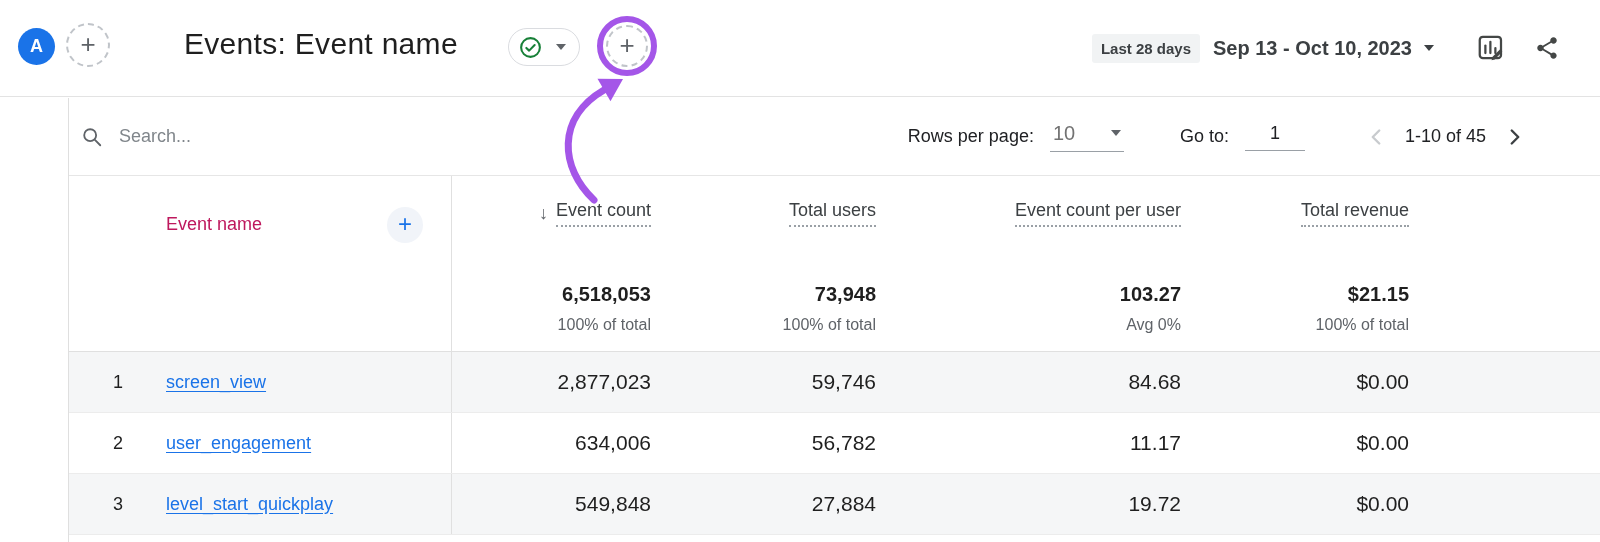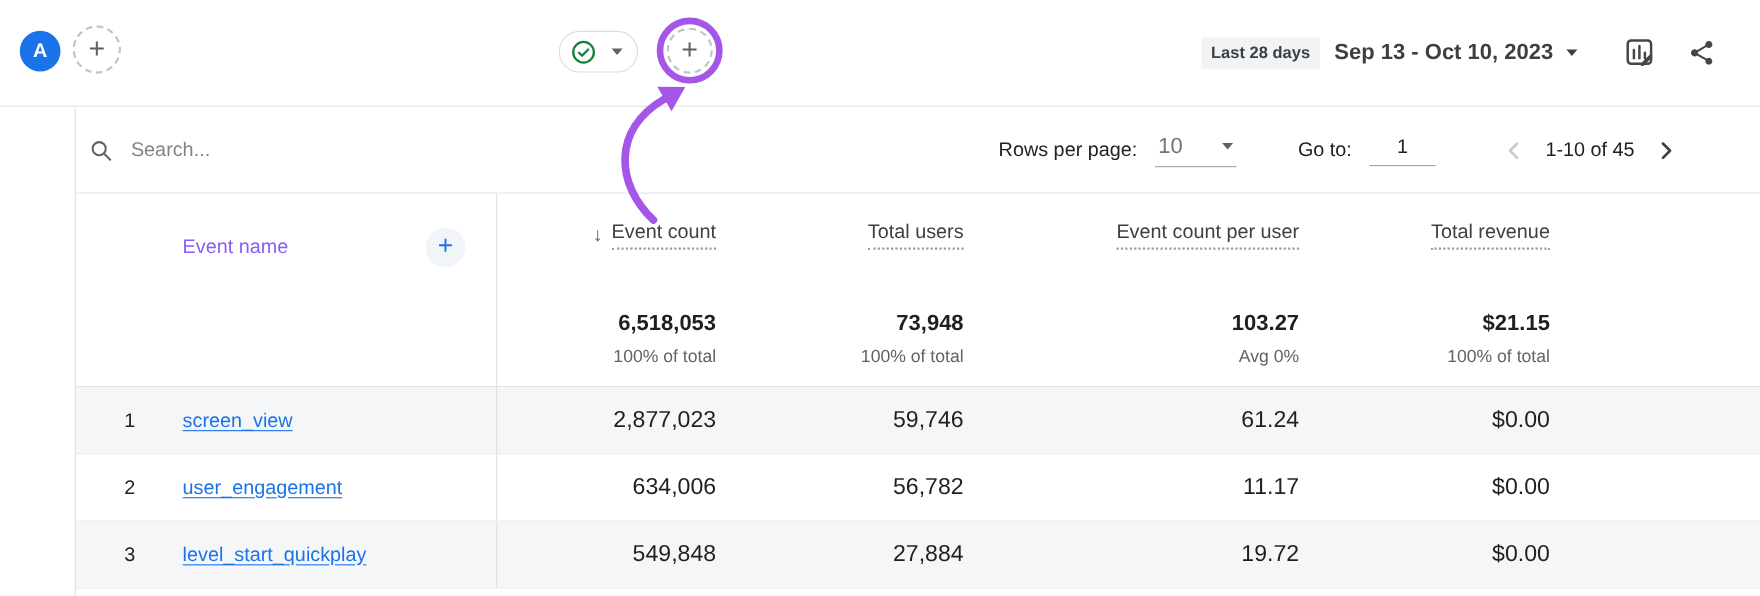--- a/index.html
+++ b/index.html
@@ -85,21 +85,21 @@
   .pg-btn { background: none; border: none; padding: 2px; cursor: pointer; display: flex; }
   .pg-prev { margin-left: 56px; margin-right: 14px; }
   .pg-next { margin-left: 14px; }
 
   
   .grid { display: grid; grid-template-columns: 72px 310px 200px 225px 305px 228px 1fr; }
 
   .thead { height: 176px; border-bottom: 1px solid #e0e0e0; }
   .thead .cell { height: 100%; }
   .col-name-head { display: flex; align-items: center; justify-content: space-between; padding: 0 28px 78px 25px; }
-  .col-title { font-size: 18px; font-weight: 500; color: #8b5cf6; }
+  .col-title { font-size: 18px; font-weight: 500; color: #be185d; }
   .add-col-btn {
     width: 36px; height: 36px; border-radius: 50%; border: none; background: #f1f4f9;
     color: #1a73e8; display: flex; align-items: center; justify-content: center; cursor: pointer;
   }
   .add-col-btn span { font-size: 24px; line-height: 1; margin-top: -2px; }
 
   .m-cell { display: flex; flex-direction: column; align-items: flex-end; padding-top: 24px; }
   .bl { border-left: 1px solid #e0e0e0; }
   .col-header { display: flex; align-items: center; gap: 8px; cursor: pointer; font-size: 18px; font-weight: 500; color: #3c4043; }
   .dotted { border-bottom: 2px dotted #9aa0a6; padding-bottom: 4px; }
@@ -126,20 +126,21 @@
 
 <div class="page">
 
   <header class="topbar">
     <button class="avatar">A</button>
 
     <button class="dashed-circle add-comparison">
       <span class="plus-glyph">+</span>
     </button>
 
+    <h1 class="title">Events: Event name</h1>
 
     <div class="check-badge">
       <span style="display:flex;">
         <svg width="25" height="25" viewBox="0 0 24 24">
           <circle cx="12" cy="12" r="9" fill="none" stroke="#188038" stroke-width="2"></circle>
           <path d="M8 12.4 L10.7 15 L16 9.6" fill="none" stroke="#188038" stroke-width="2" stroke-linecap="round" stroke-linejoin="round"></path>
         </svg>
       </span>
       <span class="caret-down"></span>
     </div>
@@ -261,21 +262,21 @@
       <div class="cell"></div>
     </div>
 
     <div class="row grid alt">
       <div class="cell c-index">1</div>
       <div class="cell c-name">
         <a>screen_view</a>
       </div>
       <div class="cell c-num bl">2,877,023</div>
       <div class="cell c-num">59,746</div>
-      <div class="cell c-num">61.24</div>
+      <div class="cell c-num">84.68</div>
       <div class="cell c-num">$0.00</div>
       <div class="cell"></div>
     </div>
 
     <div class="row grid">
       <div class="cell c-index">2</div>
       <div class="cell c-name">
         <a>user_engagement</a>
       </div>
       <div class="cell c-num bl">634,006</div>

